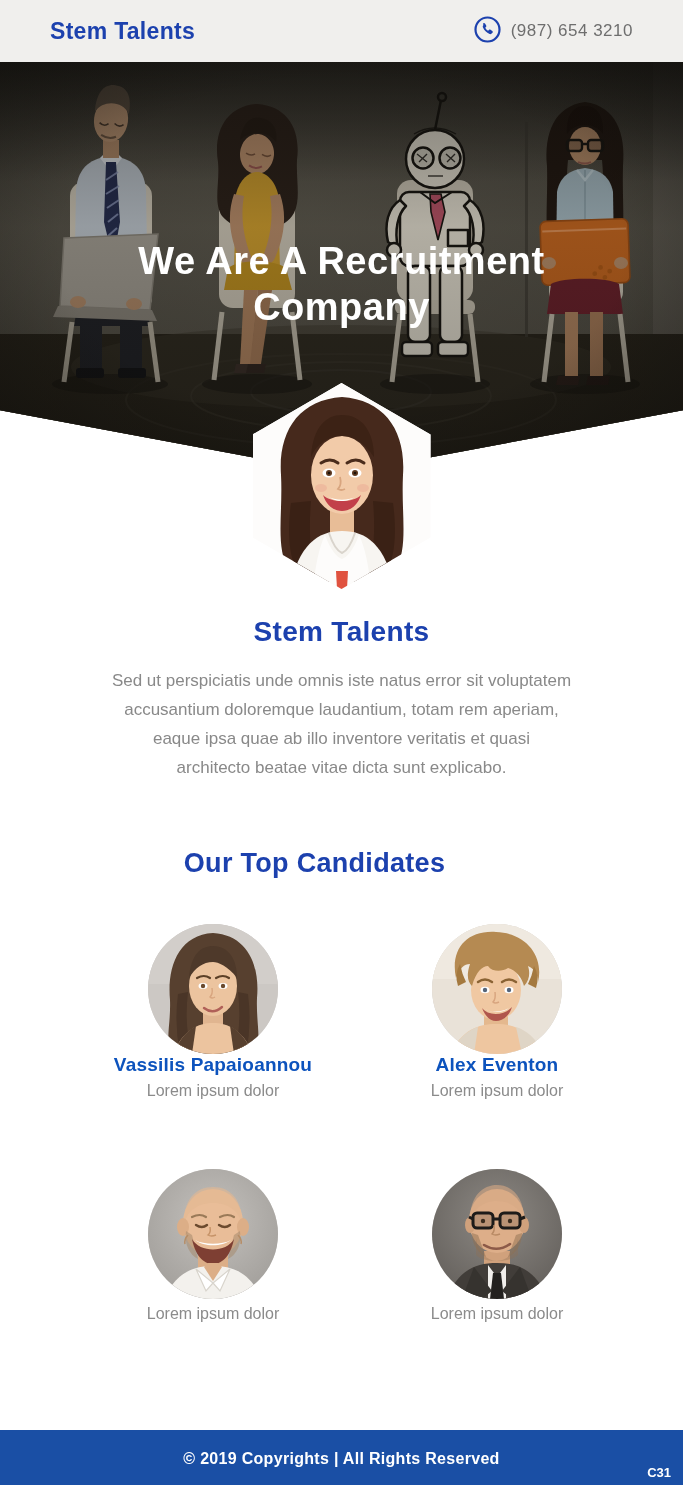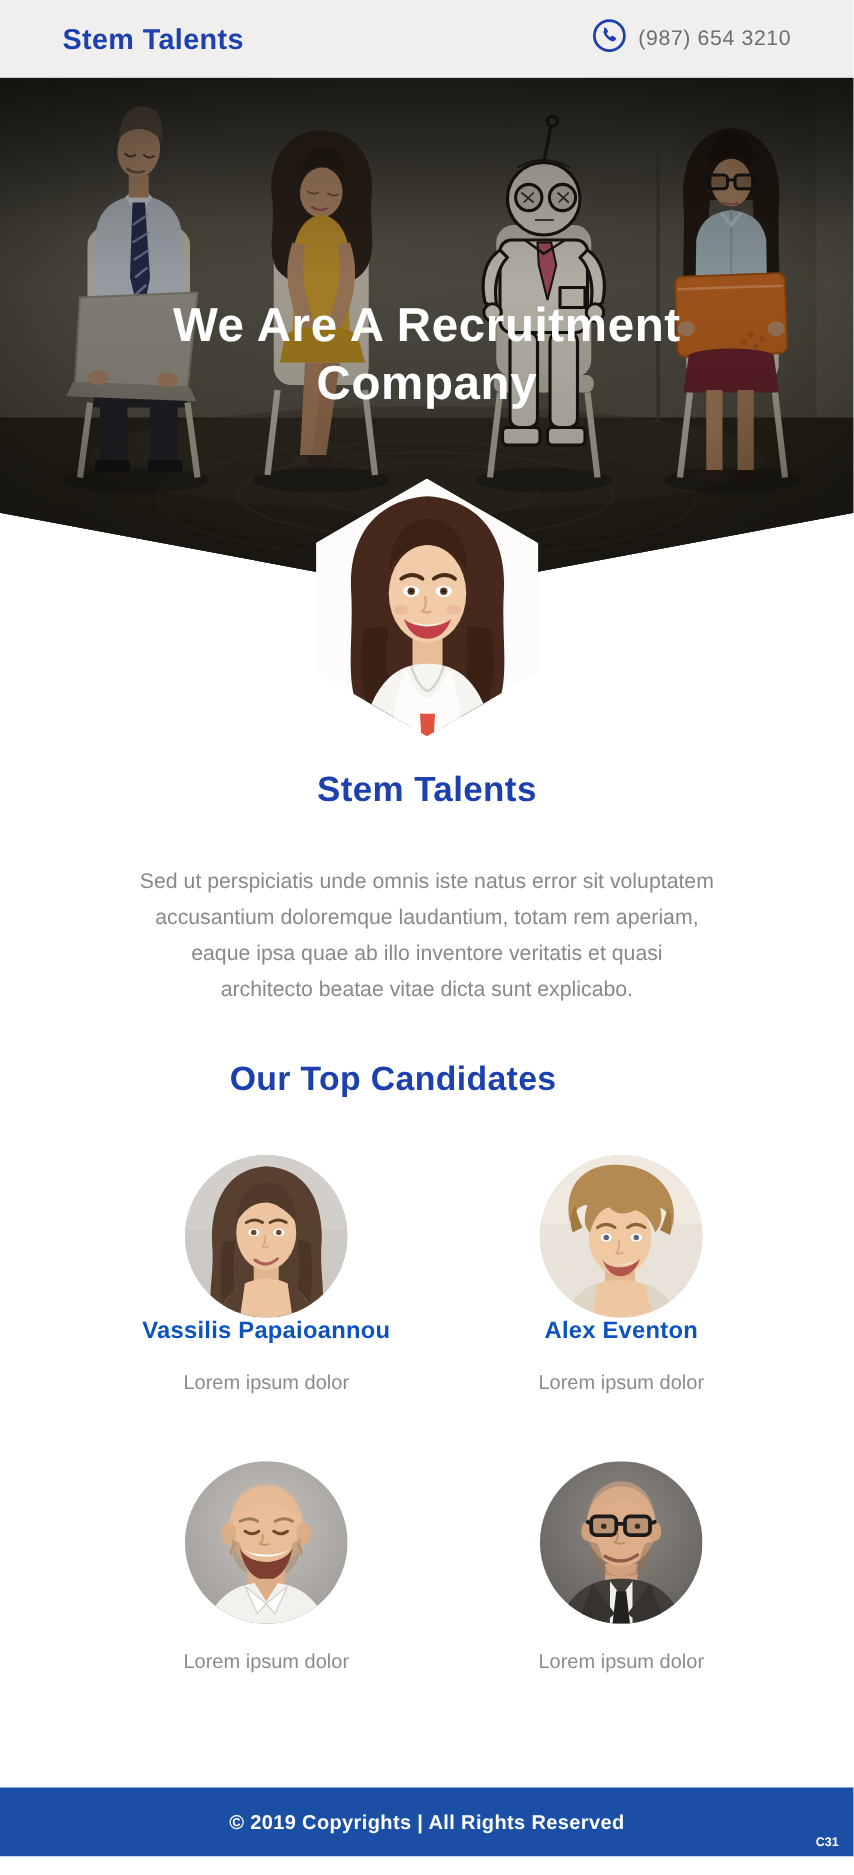--- a/index.html
+++ b/index.html
@@ -25,36 +25,36 @@
 
   
   .hex { position:absolute; top:383px; left:50%; transform:translateX(-50%);
          width:178px; height:206px; background:#ffffff;
          clip-path:polygon(50% 0,100% 25%,100% 75%,50% 100%,0 75%,0 25%); z-index:5; }
 
   
   .about-title { position:absolute; top:616px; left:0; width:683px; text-align:center;
          color:#1c41ae; font-size:28px; font-weight:bold; letter-spacing:.3px; }
   .about-text { position:absolute; top:666px; left:50%; transform:translateX(-50%);
-         width:560px; text-align:center; color:#898989; font-size:17px; line-height:29px;margin-top:24px; }
+         width:560px; text-align:center; color:#898989; font-size:17px; line-height:29px; }
 
   
   .cand-title { position:absolute; top:848px; left:0; width:629px; text-align:center;
          color:#1c41ae; font-size:27px; font-weight:bold; letter-spacing:.3px; }
   .card { position:absolute; width:280px; text-align:center; }
   .avatar { width:130px; height:130px; border-radius:50%; overflow:hidden; margin:0 auto; background:#cfccc8; }
   .avatar svg { display:block; }
   .cname { color:#0d53bd; font-size:19px; font-weight:bold; letter-spacing:.2px; }
-  .crole { margin-top:22px; color:#8b8b8b; font-size:16px; }
+  .crole { margin-top:6px; color:#8b8b8b; font-size:16px; }
 
   
   .footer { position:absolute; top:1430px; left:0; width:683px; height:55px; background:#1a4fa5; }
   .copy { position:absolute; top:0; left:0; width:100%; height:58px; display:flex; align-items:center;
           justify-content:center; color:#ffffff; font-size:16px; font-weight:bold; letter-spacing:.3px; }
-  .code { position:absolute; right:12px; bottom:5px; color:#ffffff; font-size:10px; font-weight:bold; }
+  .code { position:absolute; right:12px; bottom:5px; color:#ffffff; font-size:13px; font-weight:bold; }
 </style>
 </head>
 <body>
 
 <div class="page">
 
   <div class="header">
     <div class="logo">Stem Talents</div>
     <div class="phone">
       <span>

